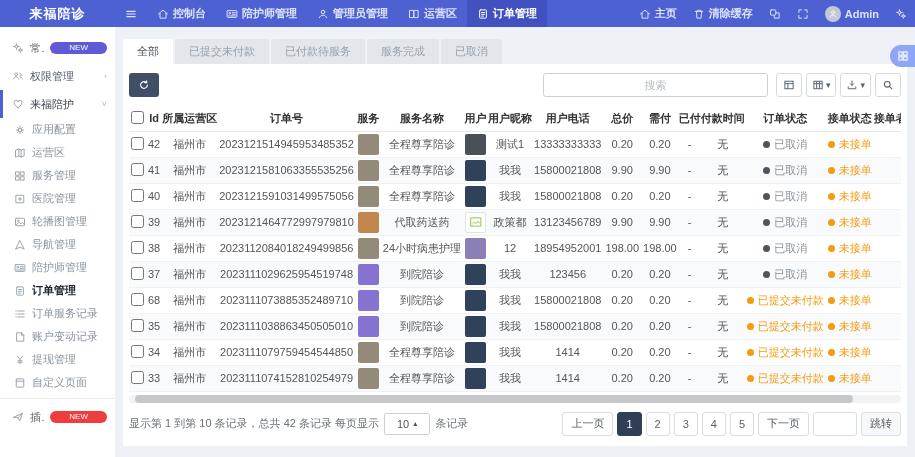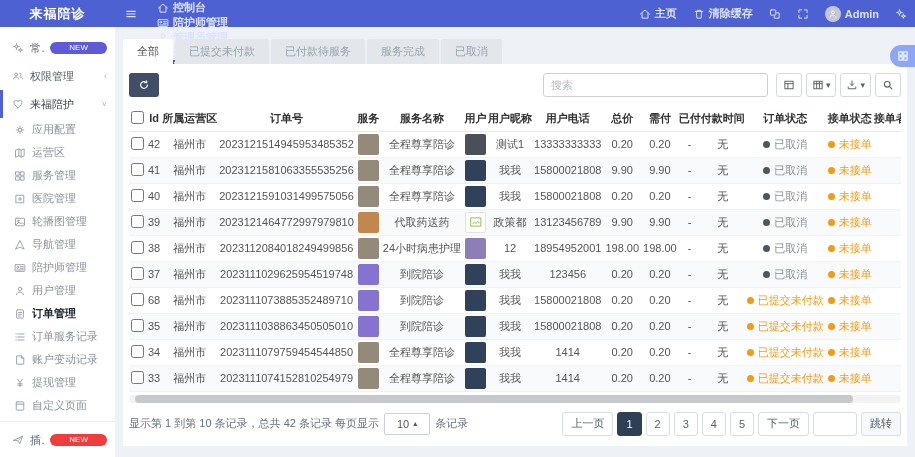--- a/index.html
+++ b/index.html
@@ -4,21 +4,21 @@
 <style>
   * { margin:0; padding:0; box-sizing:border-box; }
   html,body { background:#9aa0a6; }
   body { font-family:"Liberation Sans","DejaVu Sans",sans-serif; }
   .app { position:relative; width:915px; height:457px; background:#eef1f5; overflow:hidden; }
 
   
   .navbar { display:flex; align-items:stretch; height:27px; background:#4d61d3; color:#dde3fb; font-size:11px;font-weight:bold; }
   .logo { width:115px; text-align:center; line-height:27px; color:#fff; font-size:13px; letter-spacing:1px; flex:none; }
   .nav-burger { display:flex; align-items:center; padding:0 10px; cursor:pointer; }
-  .nav-menu { display:flex; align-items:stretch;flex-direction:column; }
+  .nav-menu { display:flex; align-items:stretch; }
   .nav-item { display:flex; align-items:center; gap:4px; padding:0 10px; cursor:pointer; white-space:nowrap; }
   .nav-item.active { background:#4152c0; color:#fff; }
   .nav-right { margin-left:auto; display:flex; align-items:stretch; }
   .nav-right .nav-item { padding:0 8px; }
   .avatar { width:16px; height:16px; border-radius:50%; background:#c3c9d4; display:inline-flex; align-items:center; justify-content:center; color:#fff; flex:none; }
   .icn { width:12px; height:12px; flex:none; }
 
   
   .body-row { display:flex; height:430px; }
   .sidebar { width:115px; background:#fff; flex:none; padding-top:7px; font-size:11px; color:#6d7680; overflow:hidden; }
@@ -37,21 +37,21 @@
   .main { flex:1; padding:12px 8px 0 8px; position:relative; overflow:hidden; }
   .float-btn { position:absolute; right:0; top:18px; width:25px; height:22px; border-radius:11px 0 0 11px; background:#8da6f6; display:flex; align-items:center; justify-content:center; color:#fff; cursor:pointer; z-index:9; }
   .tabs { display:flex; gap:2px; }
   .tab { padding:0 14px; height:25px; line-height:25px; font-size:11px; background:#e3e7ec; color:#96a1ac; border-radius:2px 2px 0 0; cursor:pointer; white-space:nowrap; }
   .tab.active { background:#fff; color:#4a5259; }
   .panel-body { background:#fff; padding:9px 6px 10px 6px; }
 
   .toolbar { display:flex; align-items:center; margin-bottom:9px; }
   .btn-refresh { width:30px; height:24px; background:#414e68; border:none; border-radius:3px; color:#fff; display:flex; align-items:center; justify-content:center; cursor:pointer; }
   .toolbar-right { margin-left:auto; display:flex; align-items:center; gap:8px; }
-  .search-input { width:225px; height:24px; border:1px solid #ccd2d8; border-radius:3px; padding:0 7px; font-size:11px; color:#444; outline:none; }
+  .search-input { width:225px; height:24px; border:1px solid #ccd2d8; border-radius:3px; padding:0 7px; font-size:11px; color:#444; outline:none;text-align:center; }
   .search-input::placeholder { color:#b4bcc4; }
   .btn-group { display:flex; gap:4px; }
   .tool-btn { height:24px; min-width:26px; padding:0 5px; background:#fff; border:1px solid #d5dade; border-radius:3px; color:#5a636c; display:flex; align-items:center; justify-content:center; gap:2px; cursor:pointer; font-size:9px; }
 
   
   .table-wrap { overflow:hidden; }
   table { border-collapse:collapse; table-layout:fixed; font-size:11px; color:#55holder5; }
   table { color:#555; }
   th { font-weight:bold; color:#333; height:25px; border-bottom:1px solid #e6e9ec; text-align:center; white-space:nowrap; overflow:hidden; }
   td { height:21px; padding:2px 2px; border-bottom:1px solid #f1f2f4; text-align:center; white-space:nowrap; overflow:hidden; }
@@ -238,27 +238,20 @@
           </svg>
           <span class="lbl">导航管理</span>
         </div>
         <div class="sb-item sub">
           <svg class="icn" viewBox="0 0 16 16" fill="none" stroke="currentColor" stroke-width="1.3" stroke-linecap="round" stroke-linejoin="round">
             <rect x="1.5" y="3.5" width="13" height="9" rx="1"></rect>
             <circle cx="5" cy="7" r="1.2"></circle>
             <path d="M8.5 6.2h4M8.5 8.4h4M3.5 10.6h9"></path>
           </svg>
           <span class="lbl">陪护师管理</span>
-        </div>
-        <div class="sb-item sub">
-          <svg class="icn" viewBox="0 0 16 16" fill="none" stroke="currentColor" stroke-width="1.3" stroke-linecap="round" stroke-linejoin="round">
-            <circle cx="8" cy="5.4" r="2.4"></circle>
-            <path d="M3.2 13c.8-2.4 2.7-3.4 4.8-3.4s4 1 4.8 3.4"></path>
-          </svg>
-          <span class="lbl">用户管理</span>
         </div>
         <div class="sb-item sub active">
           <svg class="icn" viewBox="0 0 16 16" fill="none" stroke="currentColor" stroke-width="1.3" stroke-linecap="round" stroke-linejoin="round">
             <rect x="3.5" y="2.5" width="9" height="11" rx="1"></rect>
             <path d="M6 6h4M6 8.4h4M6 10.8h2.5"></path>
           </svg>
           <span class="lbl">订单管理</span>
         </div>
         <div class="sb-item sub">
           <svg class="icn" viewBox="0 0 16 16" fill="none" stroke="currentColor" stroke-width="1.3" stroke-linecap="round" stroke-linejoin="round">

